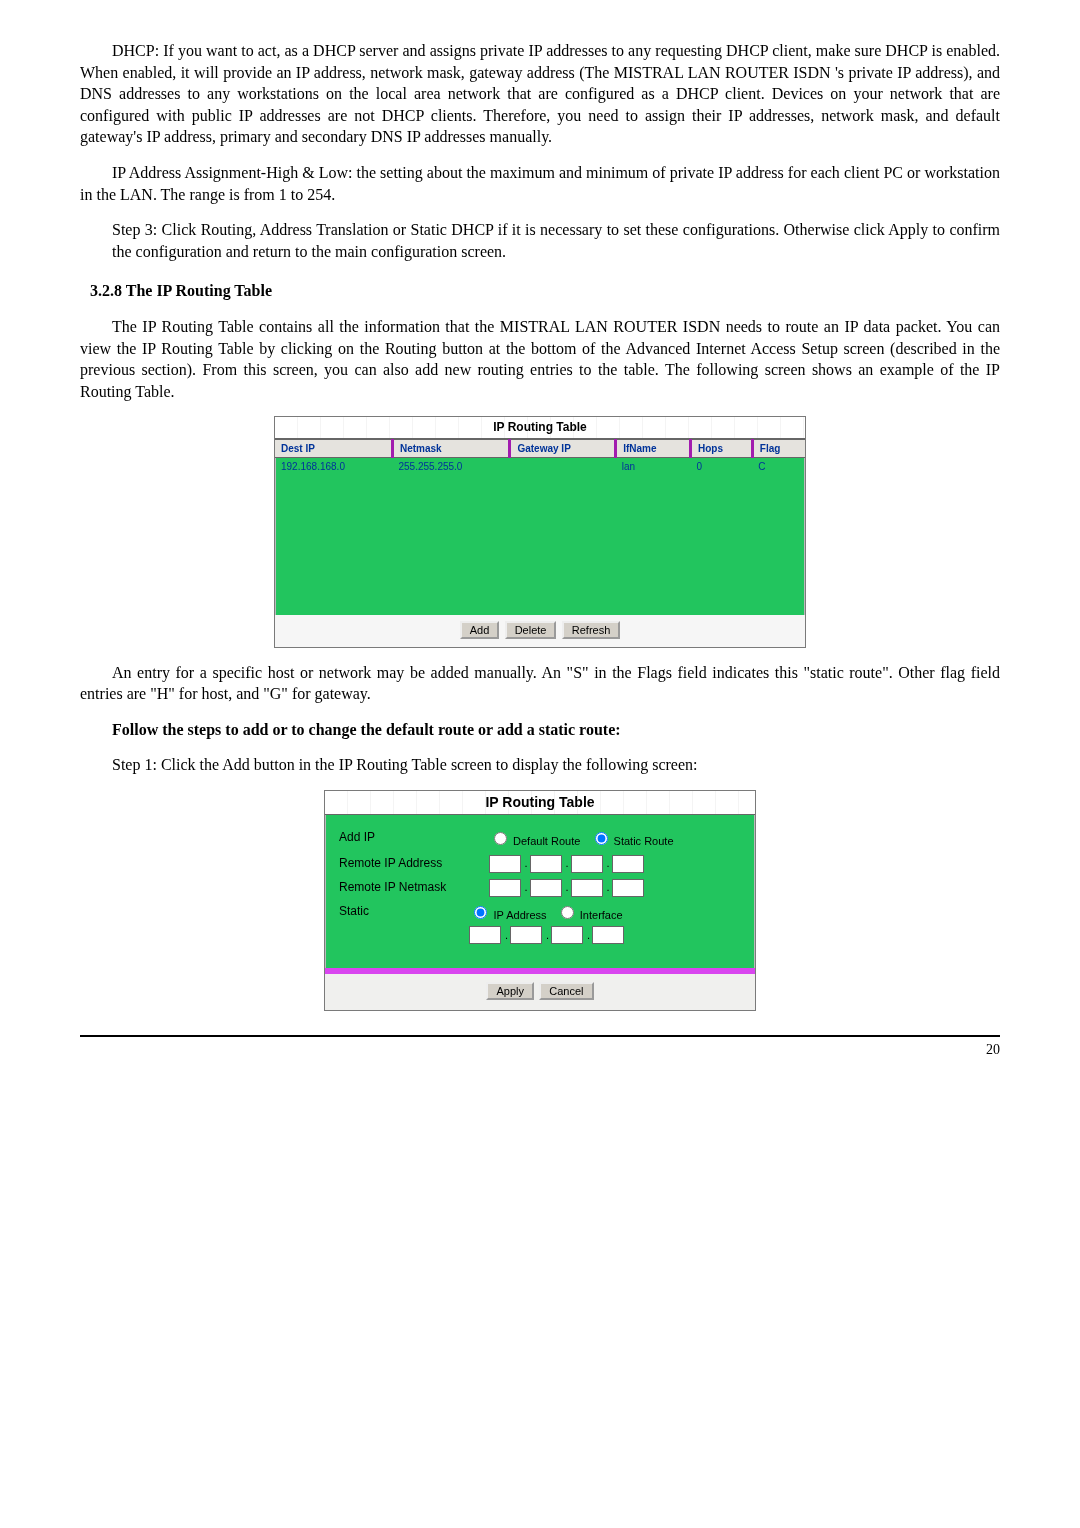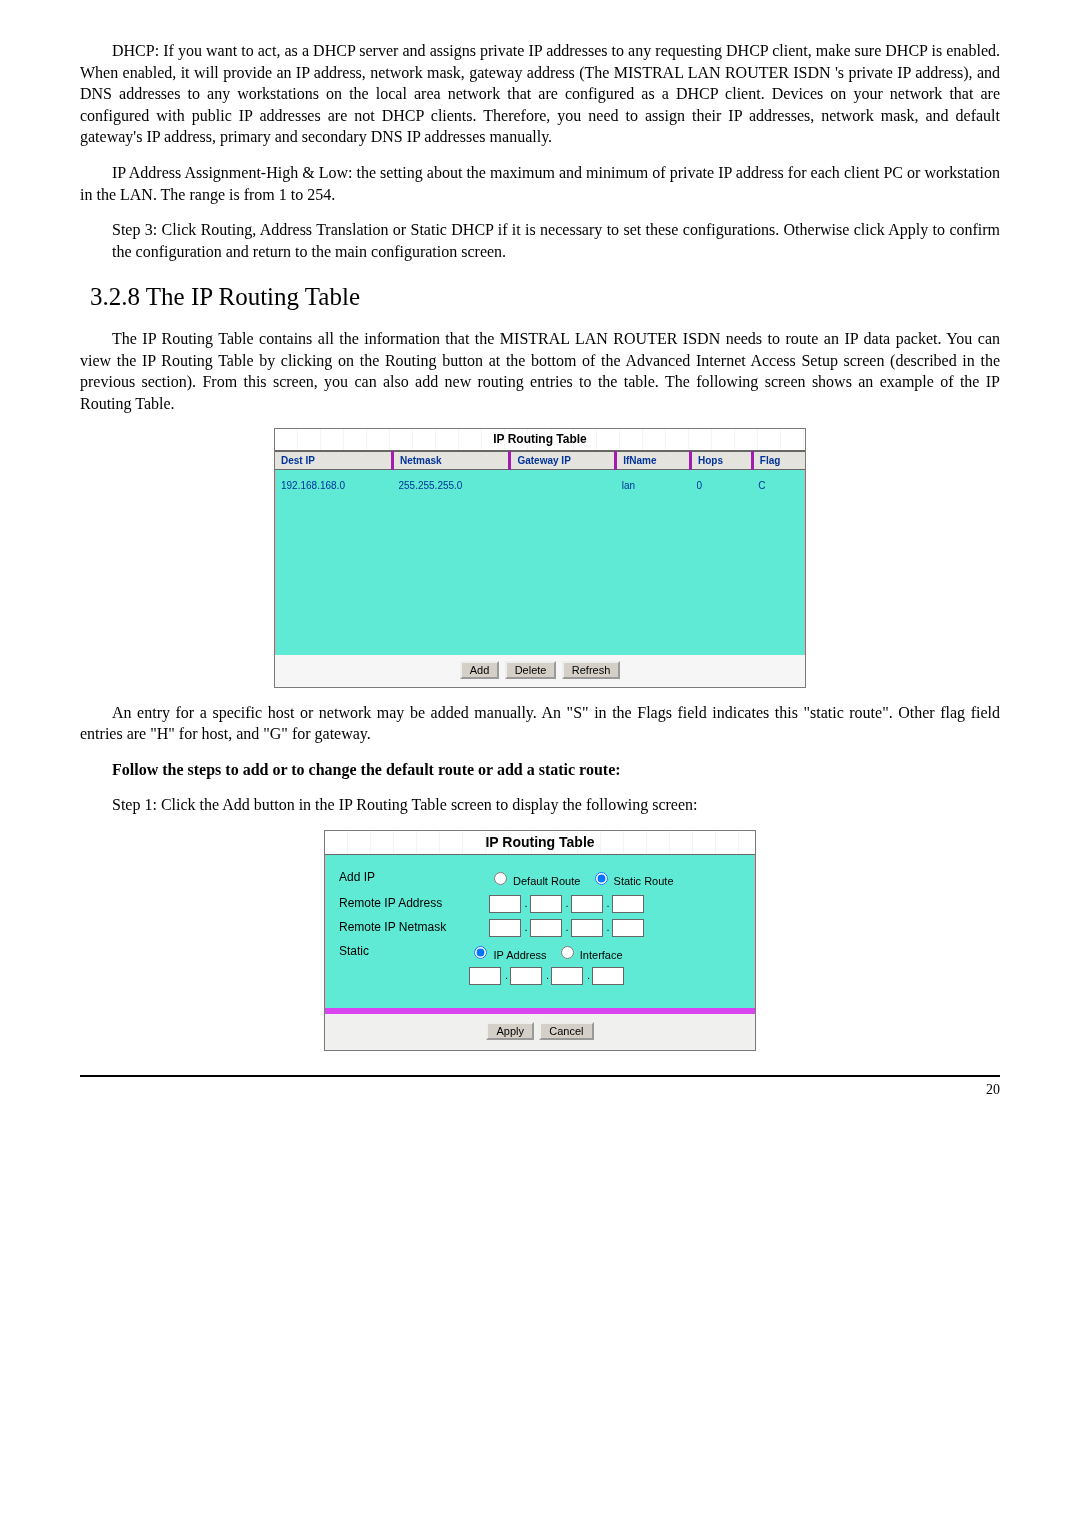--- a/index.html
+++ b/index.html
@@ -7,30 +7,30 @@
     font-size: 16px;
     max-width: 920px;
     margin: 40px auto 0;
     padding: 0 40px 10px;
     color: #000;
     line-height: 1.35;
   }
   p { text-align: justify; margin: 0 0 14px 0; }
   .indent { text-indent: 2em; }
   .indent-sm { padding-left: 2em; text-indent: 0; }
-  h2 { font-size: 25px; margin: 18px 0 14px 10px; font-weight: normal; }
+  h2 { font-size: 16px; margin: 18px 0 14px 10px; font-weight: bold; }
   h3 { font-size: 16px; margin: 14px 0 14px 2em; font-weight: bold; }
   b { font-weight: normal; }
 
   
   .panel {
     margin: 14px auto;
     border: 1px solid #7a7a7a;
     box-shadow: 0 0 0 1px #bbb inset;
-    background: #5eead4;
+    background: #22c55e;
     font-family: Verdana, Arial, sans-serif;
     font-size: 12px;
     color: #000;
   }
   .panel-title {
     text-align: center;
     background: #fff;
     padding: 2px 0;
     border-bottom: 1px solid #666;
     font-weight: bold;
@@ -60,21 +60,21 @@
     padding: 2px 6px;
     border-top: 1px solid #666;
     border-bottom: 1px solid #666;
     font-weight: bold;
   }
   .rt1-table th + th { border-left: 3px solid #a21caf; }
   .rt1-table td {
     color: #003399;
     font-size: 10px;
     text-align: left;
-    padding: 9px 6px;
+    padding: 2px 6px;
     vertical-align: top;
   }
   .rt1-spacer { height: 135px; }
   .rt1-btnrow { text-align: center; padding: 6px 0 8px; background:#f6f6f6; }
 
   
   .rt2 { width: 430px; }
   .rt2-body { padding: 8px 14px 14px; }
   .rt2-row { display: flex; align-items: flex-start; margin: 6px 0; }
   .rt2-label { width: 150px; font-size: 12px; }

